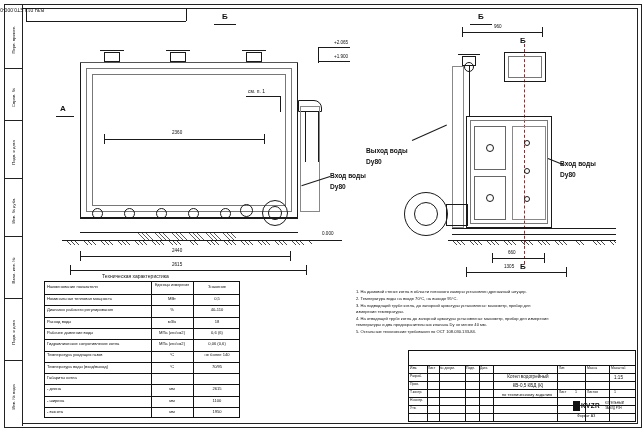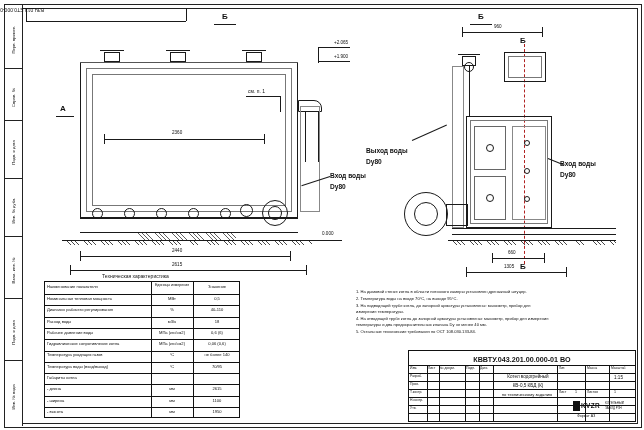--- a/index.html
+++ b/index.html
@@ -302,21 +302,20 @@
   <div class="tb">
 
     <div class="r" style="top:14px;"></div>
     <div class="r" style="top:22px;"></div>
     <div class="r" style="top:30px;"></div>
     <div class="r" style="top:38px;"></div>
     <div class="r" style="top:46px;"></div>
     <div class="r" style="top:54px;"></div>
     <div class="r" style="top:62px;"></div>
 
-    <div class="tname" style="top:4px;">КВВТУ.043.201.00.000-01 ВО</div>
 
     <div class="c" style="left:18px;top:14px;"></div>
     <div class="c" style="left:30px;top:14px;"></div>
     <div class="c" style="left:56px;top:14px;"></div>
     <div class="c" style="left:70px;top:14px;"></div>
     <div class="c" style="left:84px;top:14px;"></div>
     <div class="c" style="left:148px;top:14px;"></div>
     <div class="c" style="left:176px;top:14px;"></div>
     <div class="c" style="left:200px;top:14px;"></div>
 

